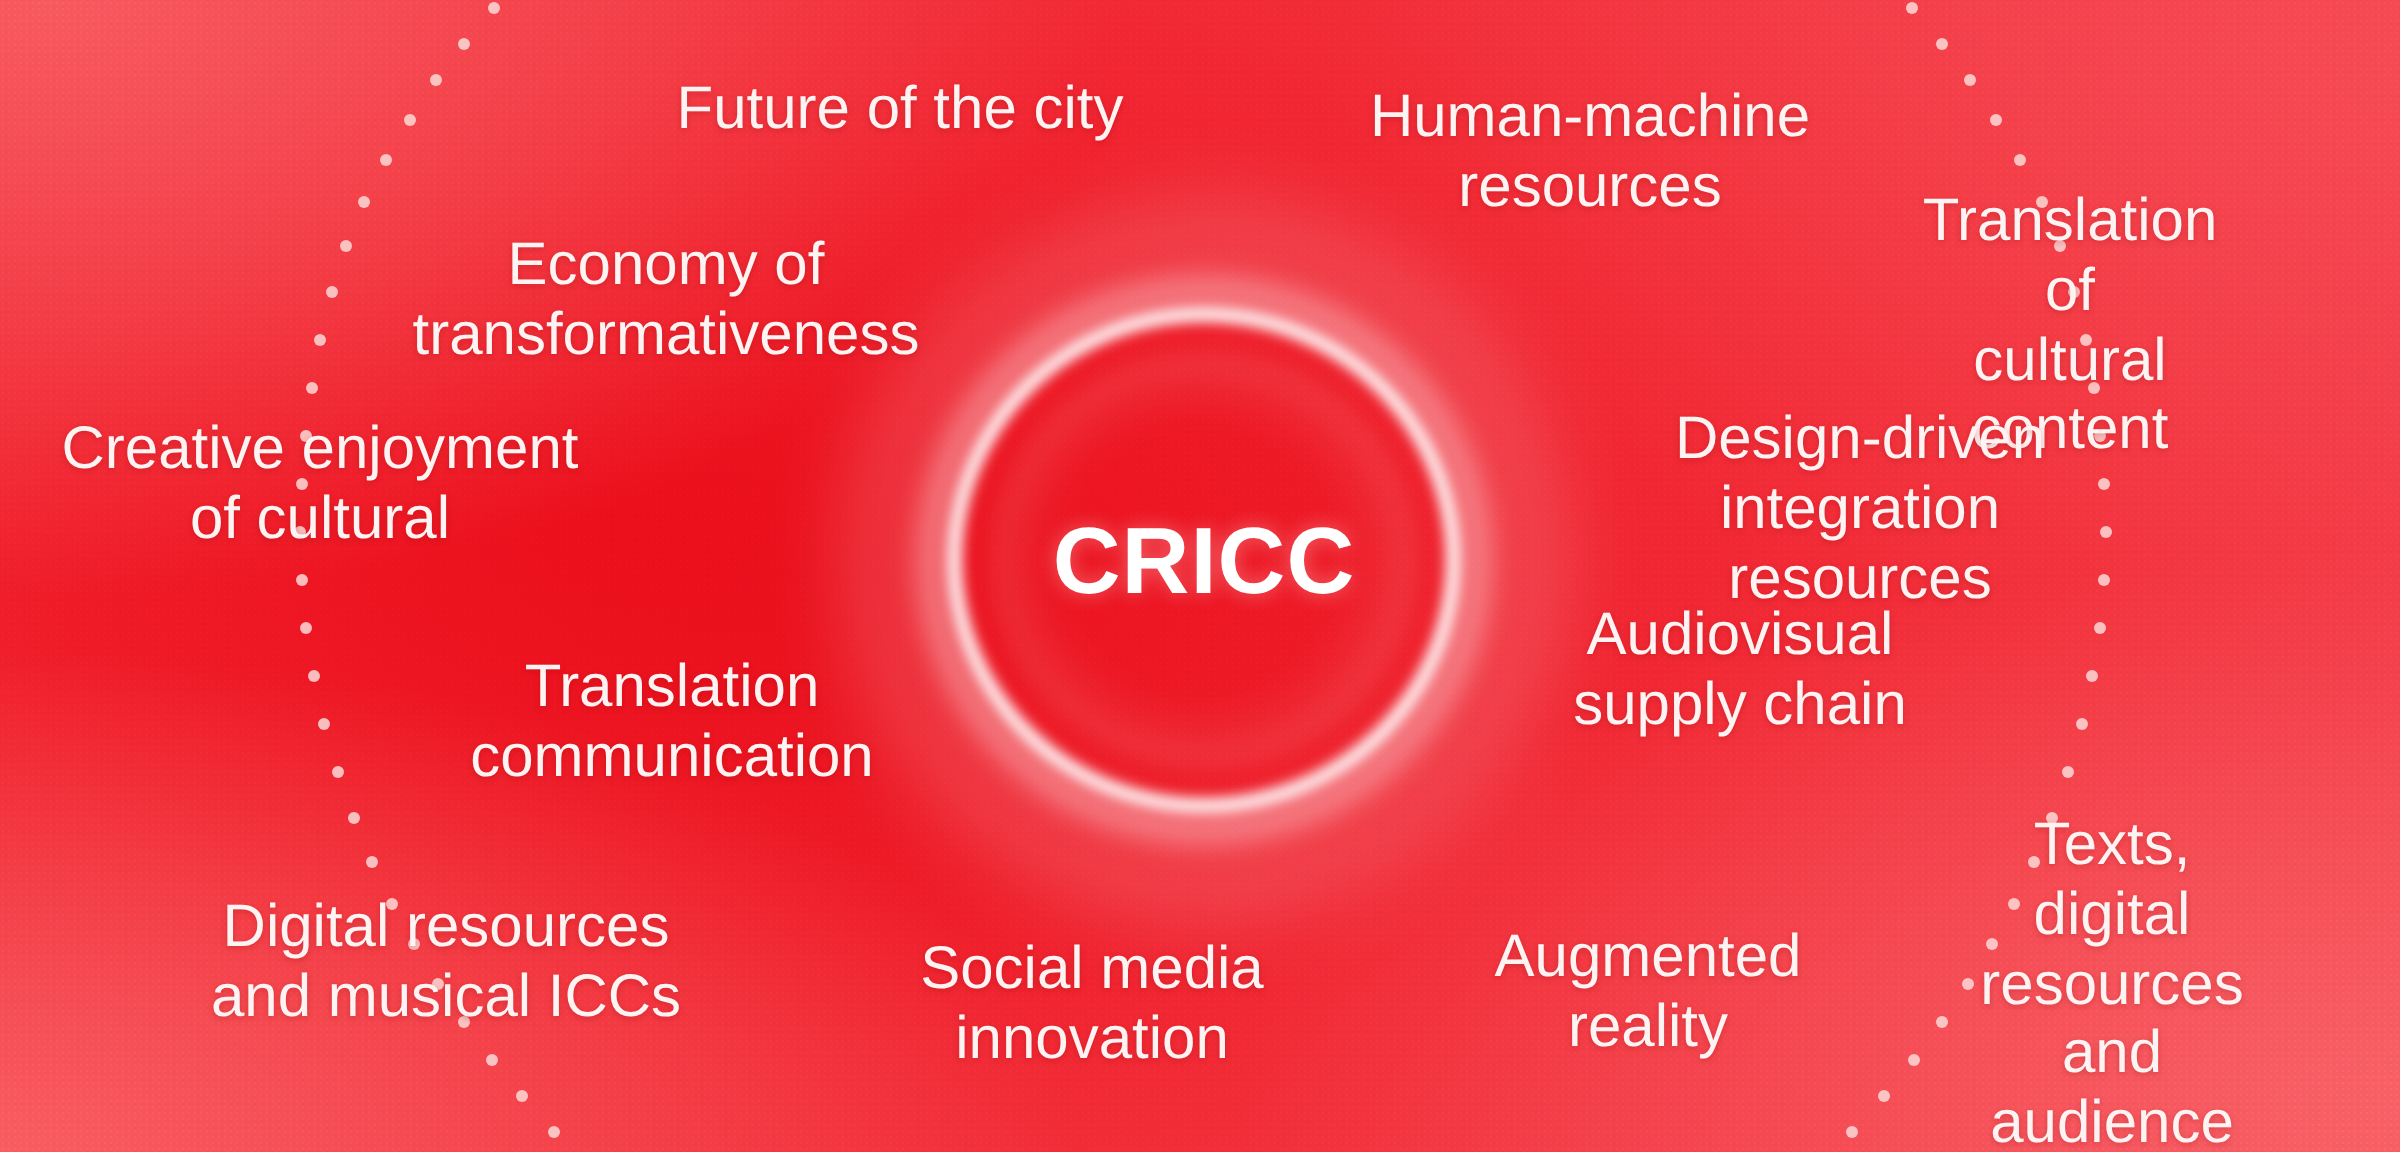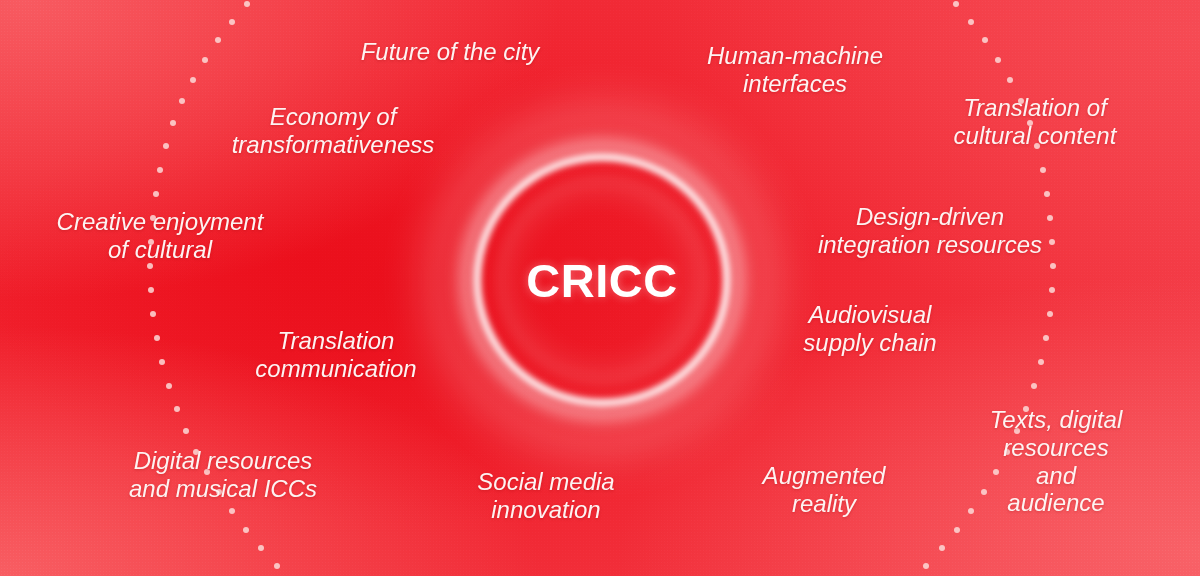--- a/index.html
+++ b/index.html
@@ -108,26 +108,25 @@
     font-weight: 700;
     white-space: nowrap;
     color: #ffffff;
     text-shadow: 0 0 10px rgba(255,255,255,0.35);
   }
 
   
   .theme {
     position: absolute;
     color: #fdf3f2;
-    font-size: 24px;
+    font-size: 30px;
     line-height: 1.16;
     font-weight: 400;
     white-space: pre-line;
     text-shadow: 0 1px 3px rgba(140,0,8,0.28);
-    font-style: italic;
   }
   .theme.c { text-align: center; transform: translateX(-50%); }
 </style>
 </head>
 <body>
 
 <div id="stage">
 
   <div class="bg-layer bg-base"></div>
   <div class="bg-layer bg-core"></div>
@@ -202,24 +201,24 @@
     <div class="ring-glow-outer"></div>
     <div class="ring-glow-mid"></div>
     <div class="ring-core"></div>
     <div class="ring-inner-haze"></div>
     <div class="ring-label">CRICC</div>
   </div>
 
   <div id="themes">
       <div class="theme c" style="left: 450px; top: 38px;">Future of the city</div>
       <div class="theme c" style="left: 795px; top: 42px;">Human-machine
-interfaces</div>
+resources</div>
       <div class="theme c" style="left: 1035px; top: 94px;">Translation of
 cultural content</div>
-      <div class="theme c" style="left: 333px; top: 103px;">Economy of
+      <div class="theme c" style="left: 333px; top: 116px;">Economy of
 transformativeness</div>
       <div class="theme c" style="left: 160px; top: 208px;">Creative enjoyment
 of cultural</div>
       <div class="theme c" style="left: 930px; top: 203px;">Design-driven
 integration resources</div>
       <div class="theme c" style="left: 870px; top: 301px;">Audiovisual
 supply chain</div>
       <div class="theme c" style="left: 336px; top: 327px;">Translation
 communication</div>
       <div class="theme c" style="left: 1056px; top: 406px;">Texts, digital resources

